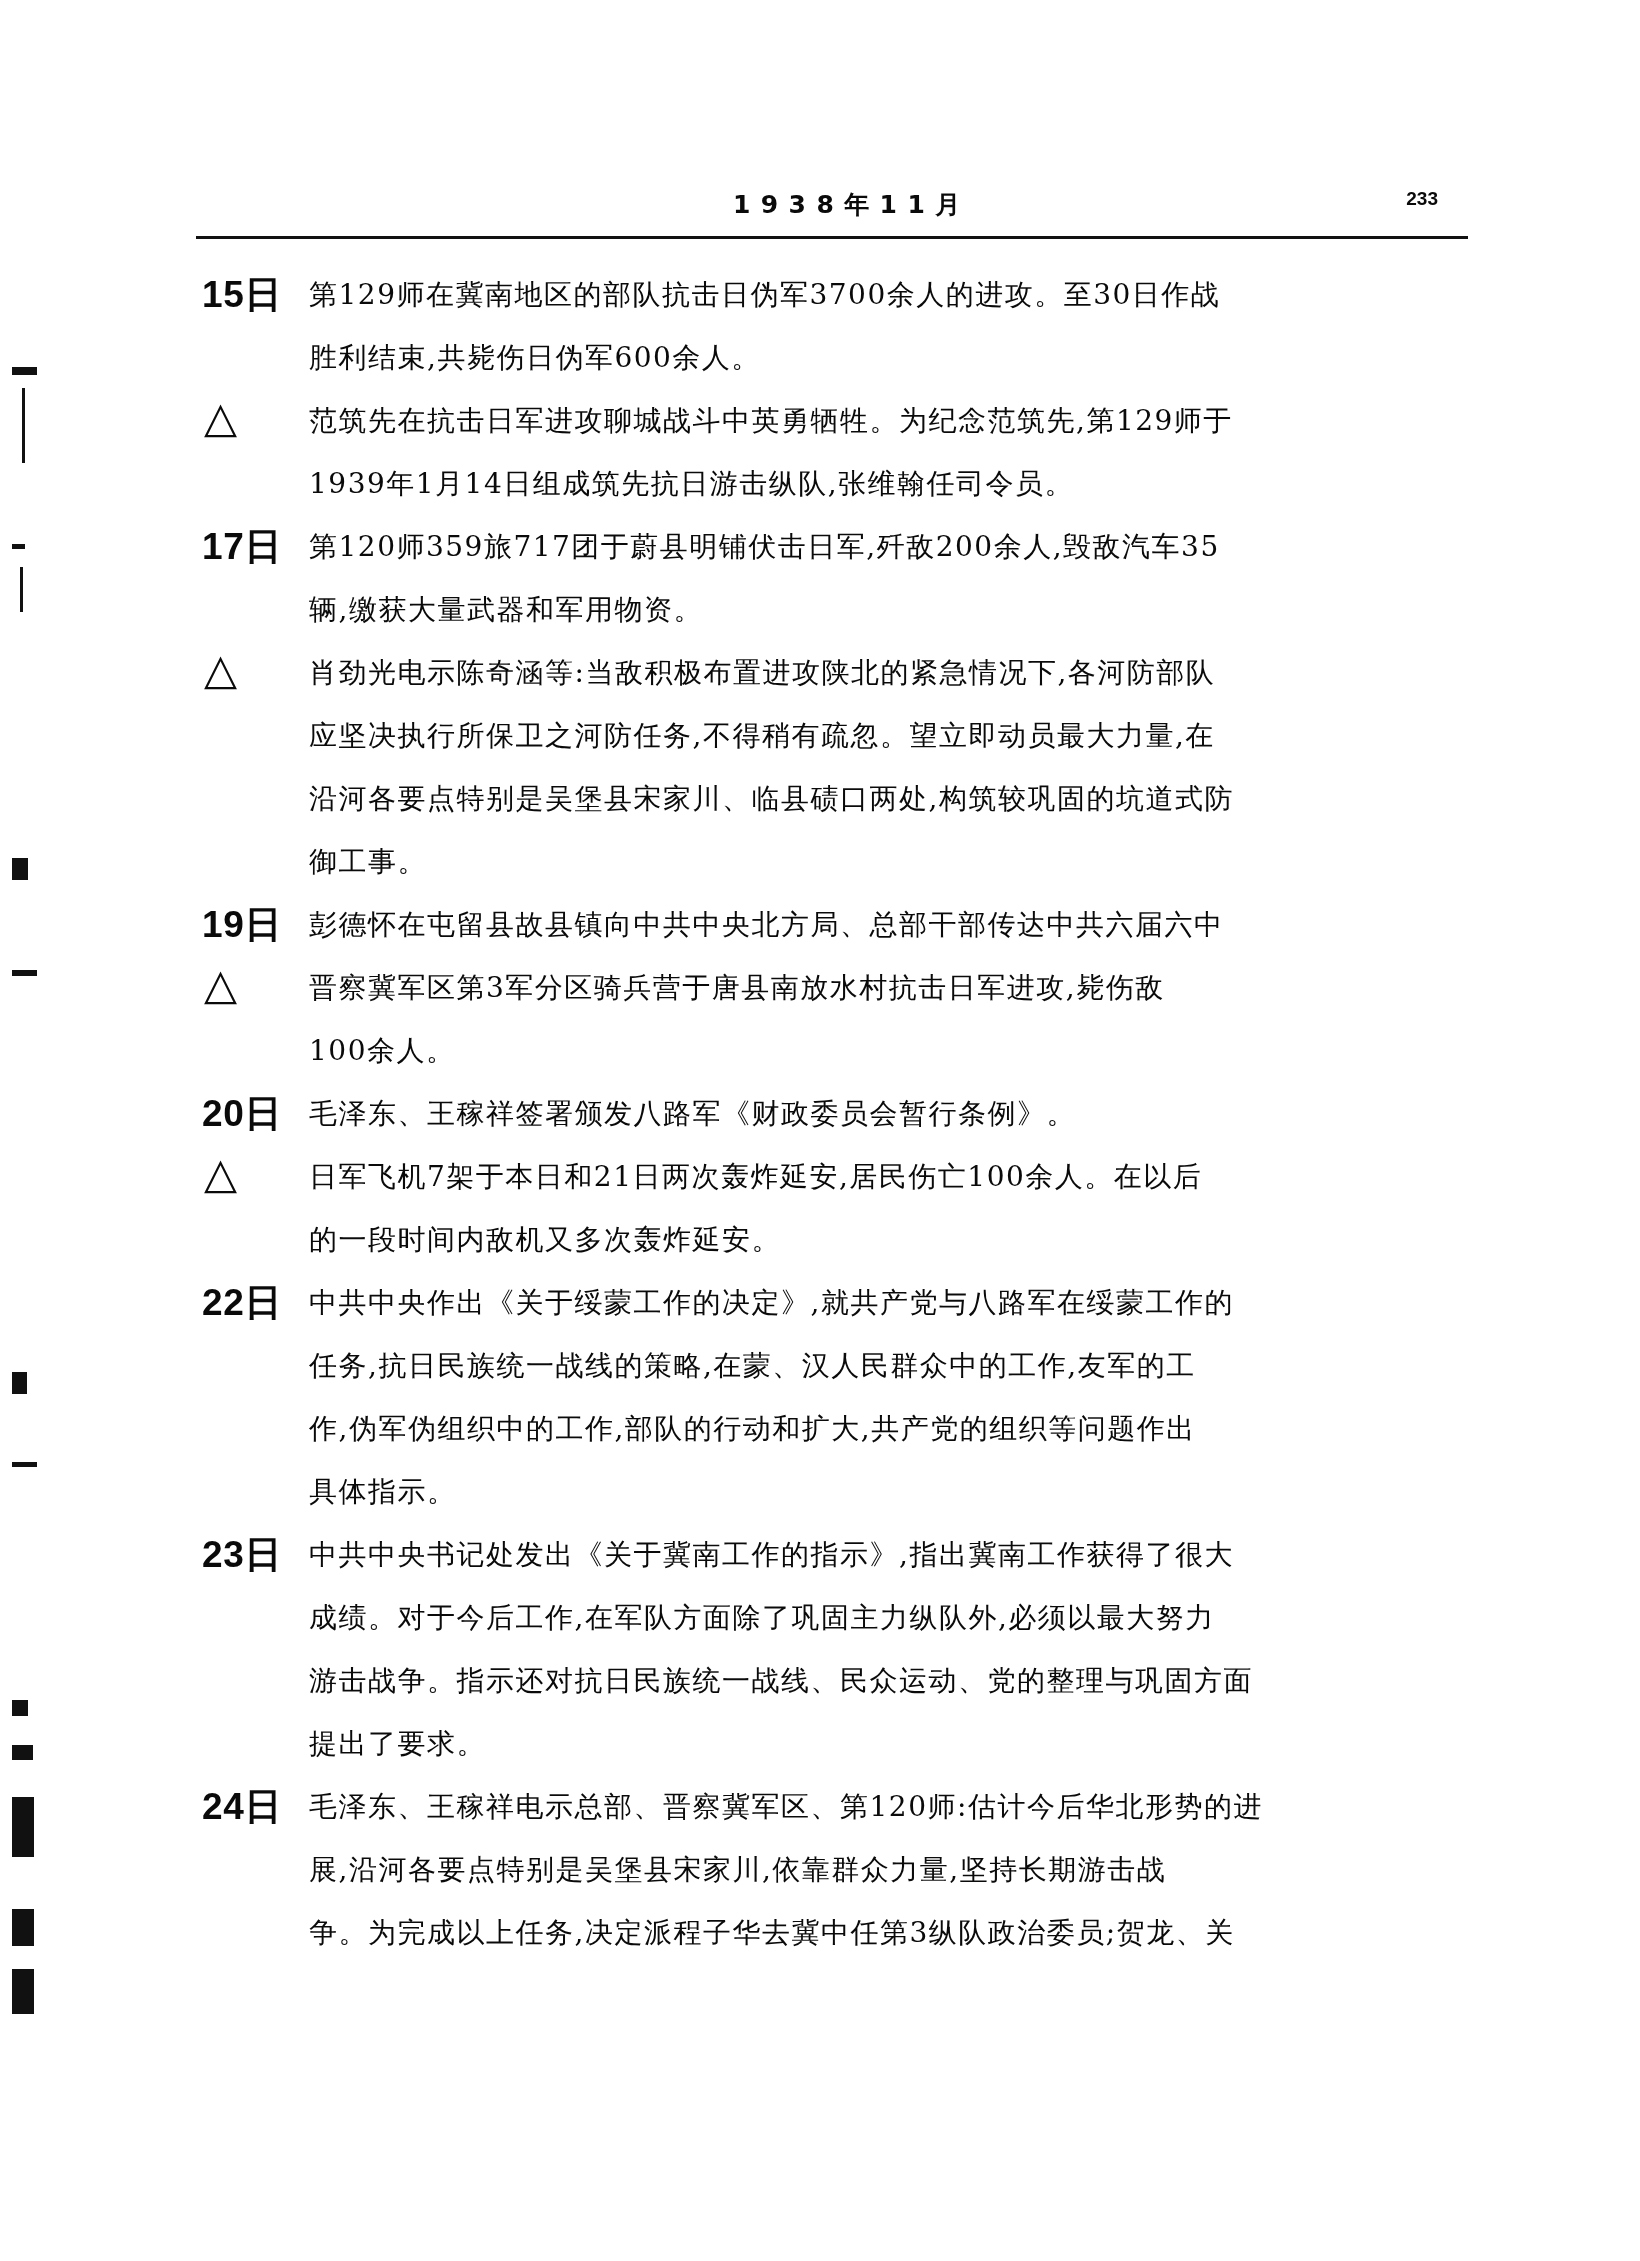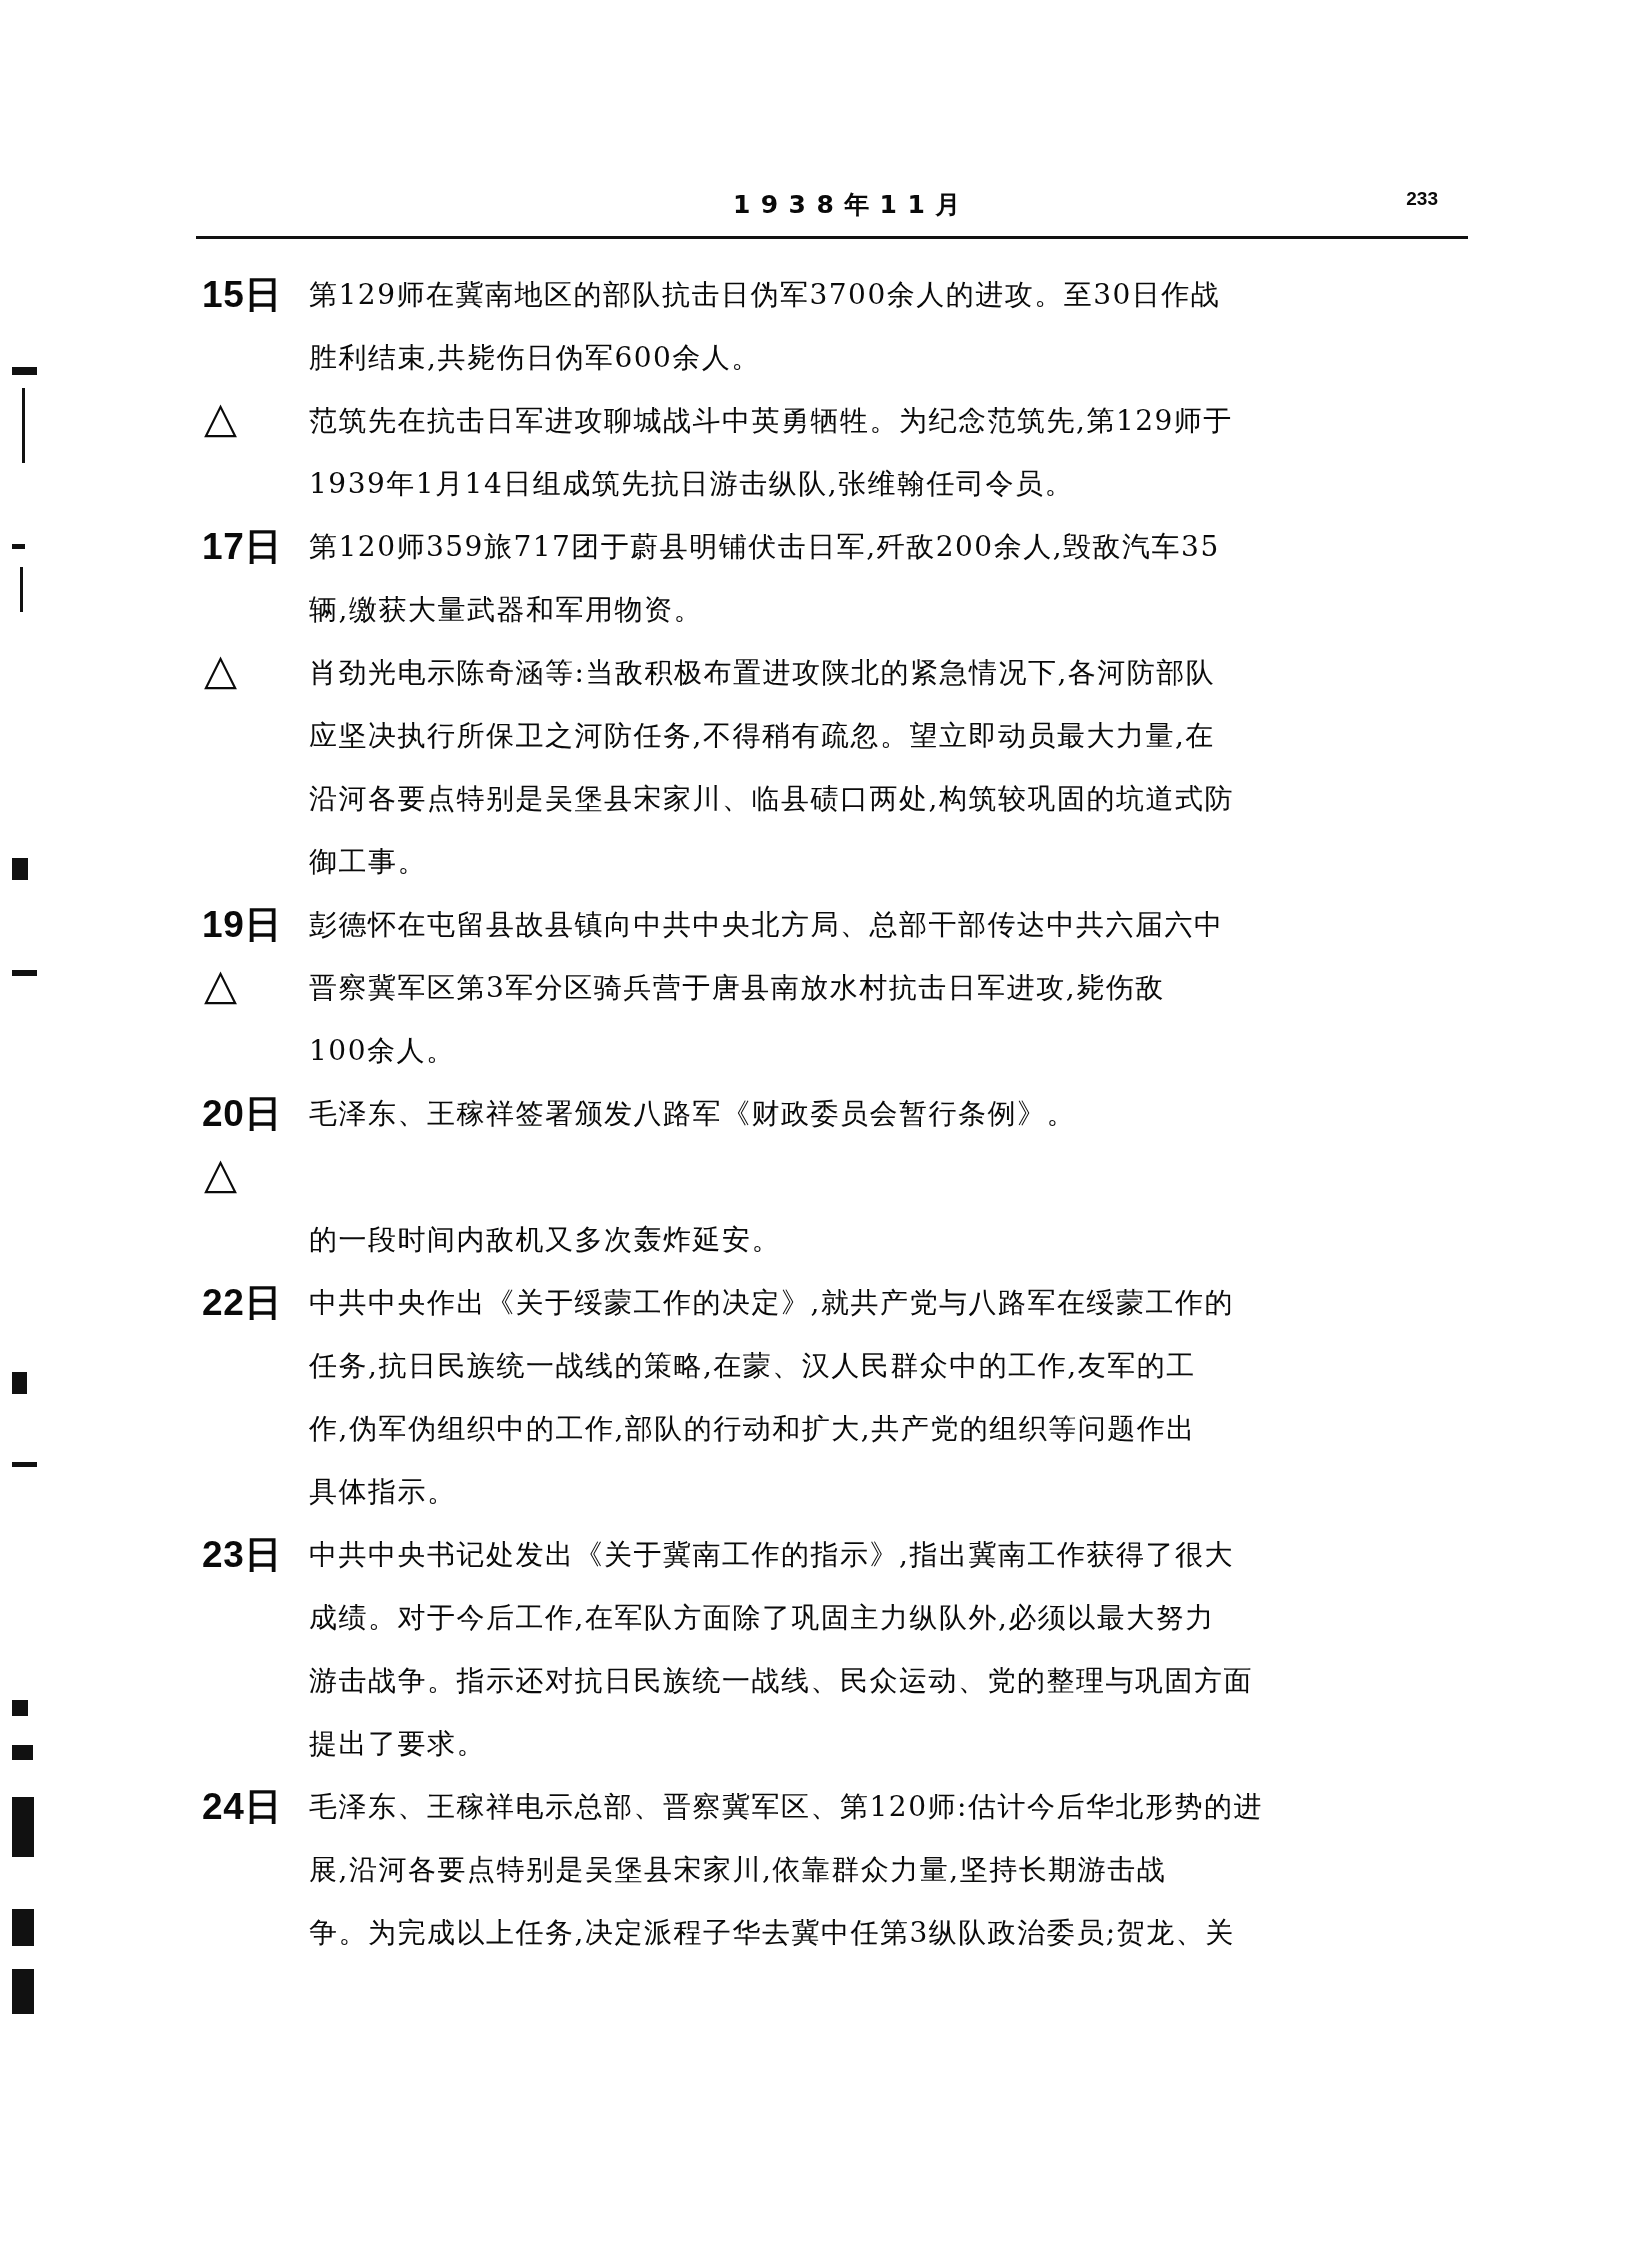--- a/index.html
+++ b/index.html
@@ -110,20 +110,21 @@
       </div>
       <div class="entry">
         <div class="row">
           <span class="label">20日</span>
           <span class="line">毛泽东、王稼祥签署颁发八路军《财政委员会暂行条例》。</span>
         </div>
       </div>
       <div class="entry">
         <div class="row">
           <span class="label tri">△</span>
+          <span class="line">日军飞机7架于本日和21日两次轰炸延安,居民伤亡100余人。在以后</span>
         </div>
         <div class="row">
           <span class="line">的一段时间内敌机又多次轰炸延安。</span>
         </div>
       </div>
       <div class="entry">
         <div class="row">
           <span class="label">22日</span>
           <span class="line">中共中央作出《关于绥蒙工作的决定》,就共产党与八路军在绥蒙工作的</span>
         </div>

